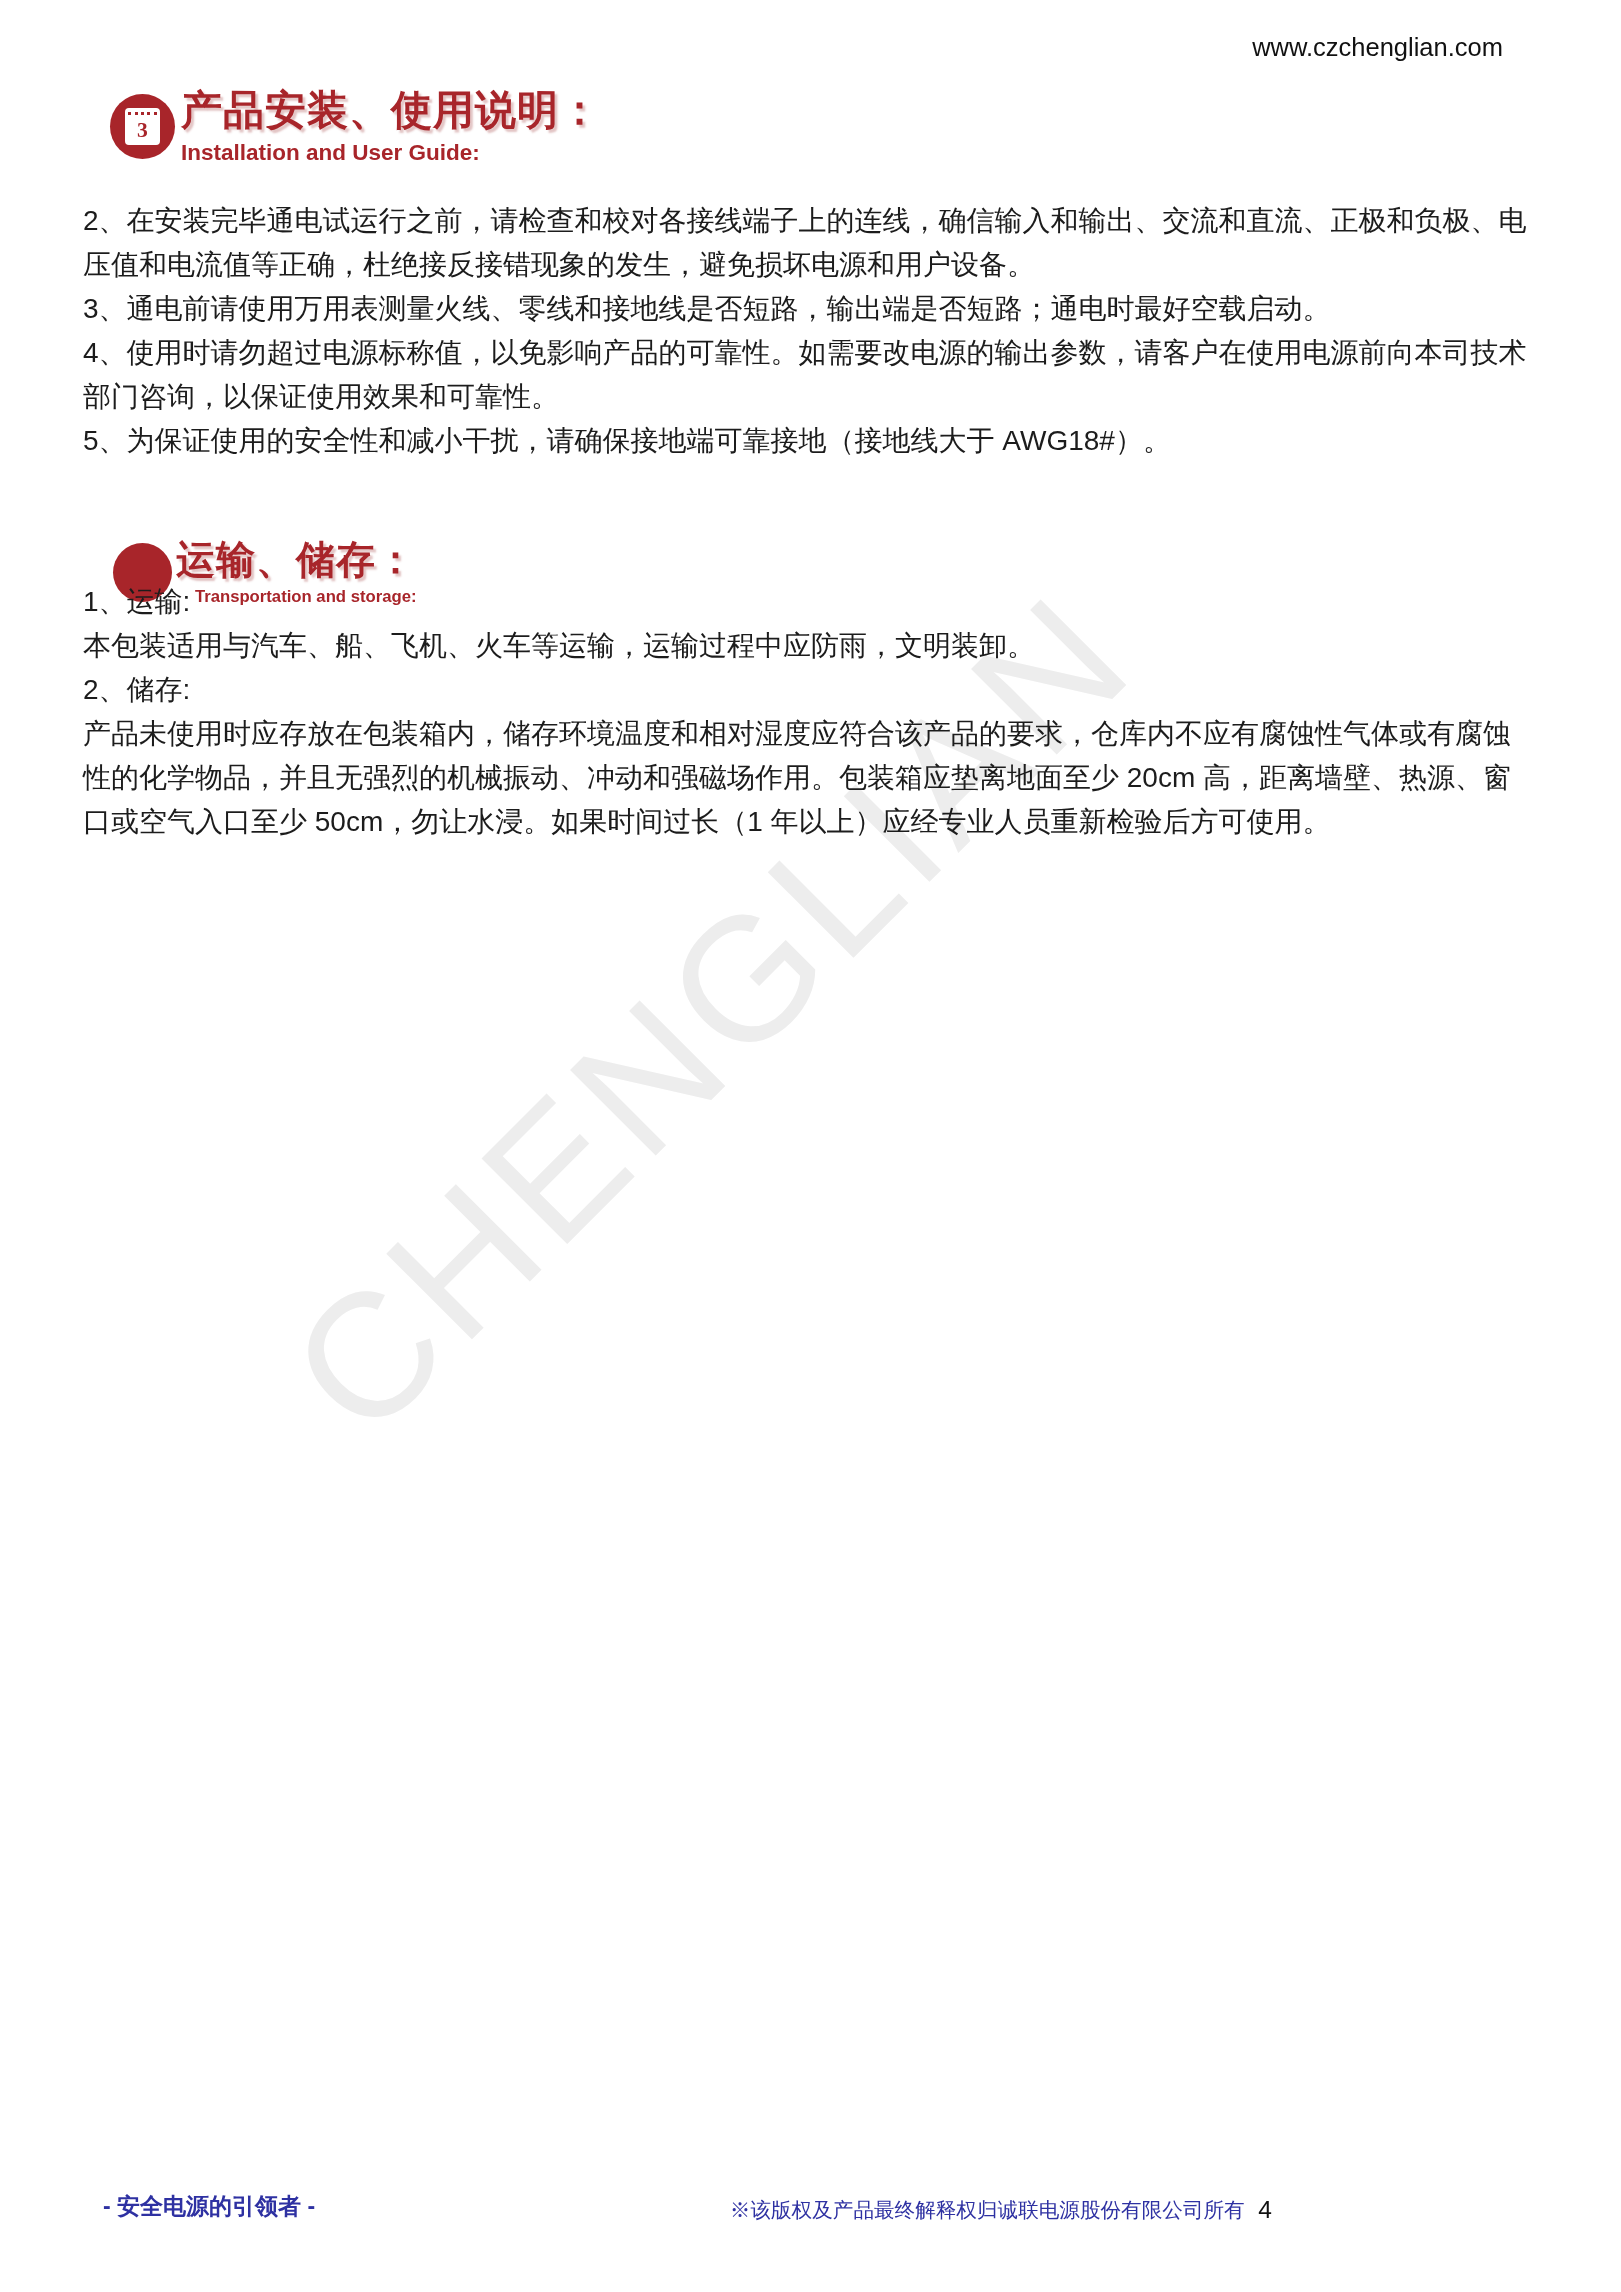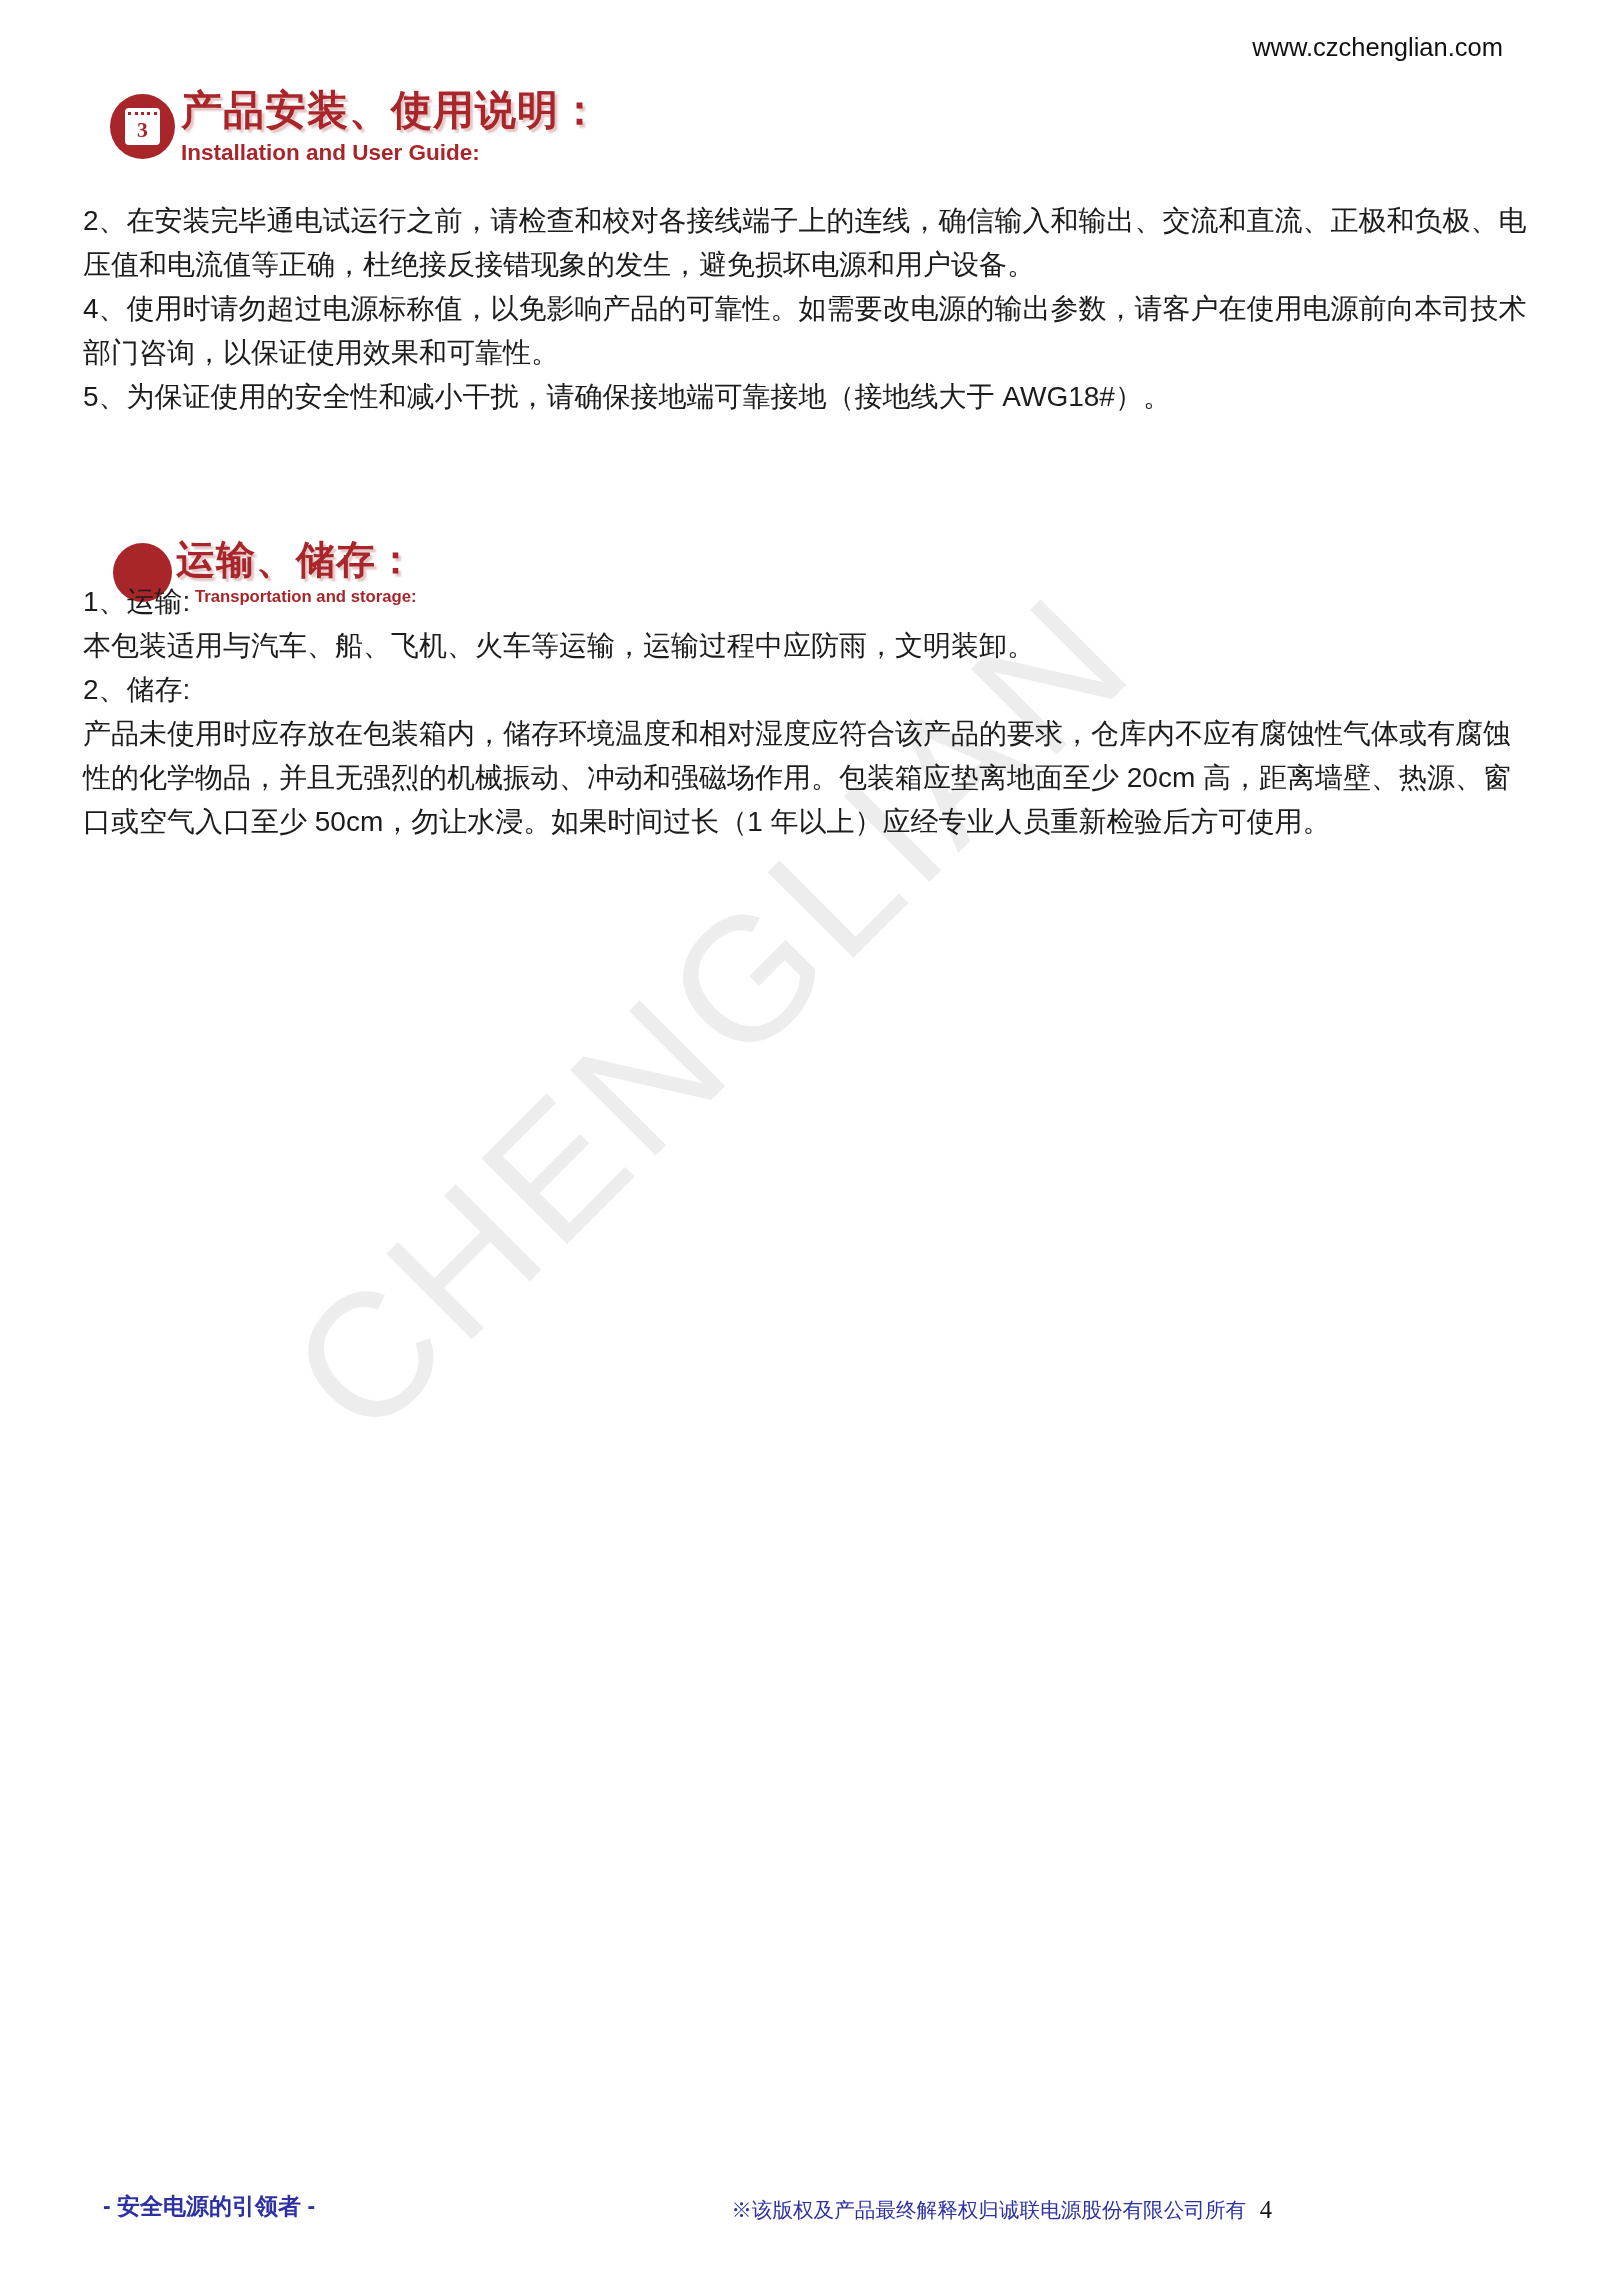--- a/index.html
+++ b/index.html
@@ -123,21 +123,20 @@
     font-weight: bold;
   }
   .footer-right {
     position: absolute;
     right: 349px;
     bottom: 69px;
     display: flex;
     align-items: flex-start;
     gap: 13.7px;
     white-space: nowrap;
-    font-family: Liberation Serif, serif;
   }
   .fr-text { color: var(--footer-blue, #2e31a2); font-size: 20.6px; }
   .fr-page { color: #111111; font-size: 24.5px; }
 </style>
 </head>
 <body>
 
 <div class="page">
 
   <div class="watermark">CHENGLIAN</div>
@@ -154,20 +153,21 @@
         </div>
       </div>
       <div class="sh-text">
         <div class="sh-title">产品安装、使用说明：</div>
         <div class="sh-sub">Installation and User Guide:</div>
       </div>
     </div>
 
     <div class="body-list list1">
       <p>2、在安装完毕通电试运行之前，请检查和校对各接线端子上的连线，确信输入和输出、交流和直流、正极和负极、电压值和电流值等正确，杜绝接反接错现象的发生，避免损坏电源和用户设备。</p>
+      <p>3、通电前请使用万用表测量火线、零线和接地线是否短路，输出端是否短路；通电时最好空载启动。</p>
       <p>4、使用时请勿超过电源标称值，以免影响产品的可靠性。如需要改电源的输出参数，请客户在使用电源前向本司技术部门咨询，以保证使用效果和可靠性。</p>
       <p>5、为保证使用的安全性和减小干扰，请确保接地端可靠接地（接地线大于 AWG18#）。</p>
     </div>
 
     <div class="section-header sh2">
       <div class="icon-circle solid"></div>
       <div class="sh-text">
         <div class="sh-title">运输、储存：</div>
         <div class="sh-sub">Transportation and storage:</div>
       </div>

